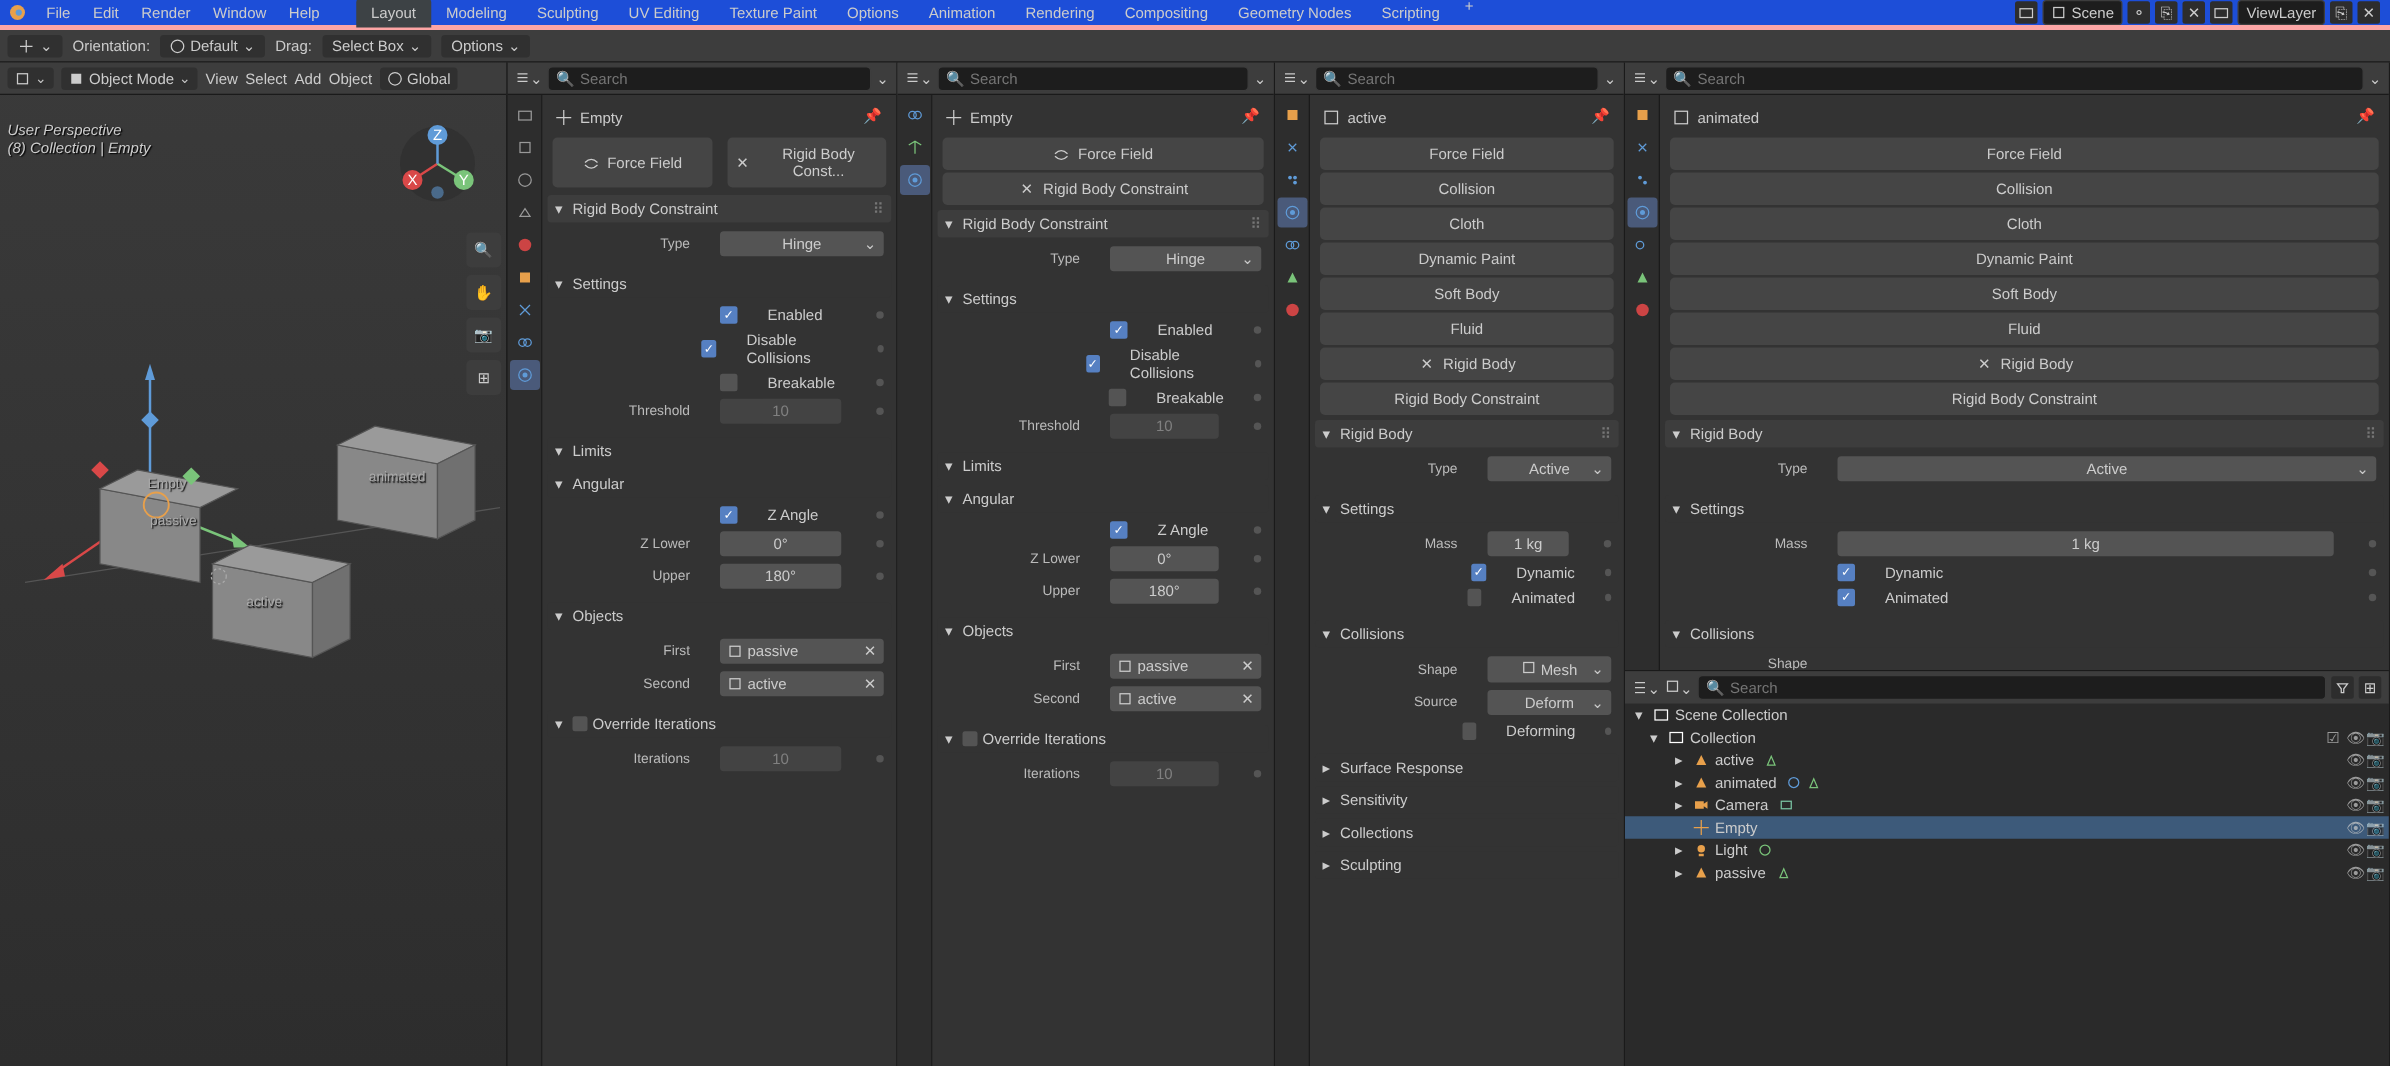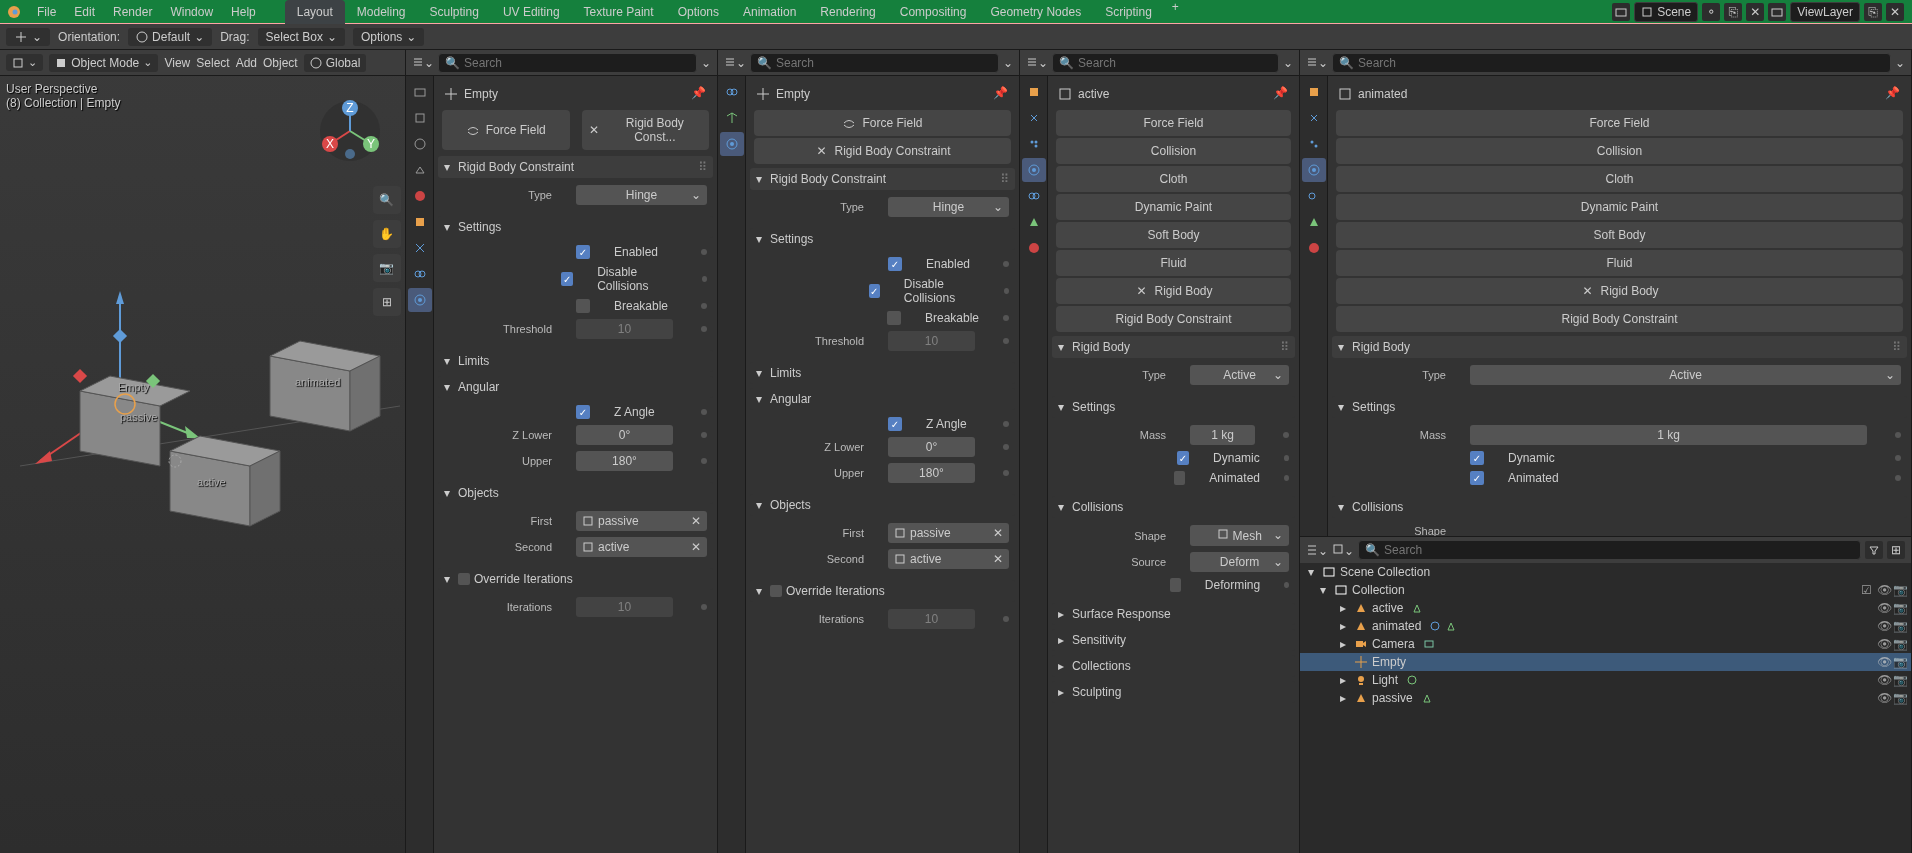--- a/index.html
+++ b/index.html
@@ -1,36 +1,36 @@
 <!DOCTYPE html>
 <html><head>
 <meta charset="utf-8">
 <style>
 * { margin: 0; padding: 0; box-sizing: border-box; font-family: sans-serif; font-size: 12px; color: #ccc; }
 body { background: #232323; width: 1912px; height: 853px; overflow: hidden; display: flex; flex-direction: column; }
-.topbar { display: flex; align-items: center; height: 24px; background: #15803d; border-bottom: 1px solid #fca5a5; }
+.topbar { display: flex; align-items: center; height: 24px; background: #1d4ed8; border-bottom: 4px solid #fca5a5; }
 .topbar .logo { width: 20px; height: 20px; margin: 0 4px; display: flex; align-items: center; justify-content: center; }
 .menu-item { padding: 0 9px; cursor: pointer; line-height: 24px; }
 .workspace-tabs { display: flex; margin-left: 20px; }
 .workspace-tabs .tab { padding: 0 12px; line-height: 24px; cursor: pointer; }
 .workspace-tabs .tab.active { background: #3d4245; border-radius: 4px 4px 0 0; }
 .workspace-tabs .add { padding: 0 8px; cursor: pointer; }
 .scene-controls { margin-left: auto; display: flex; align-items: center; gap: 4px; padding-right: 8px; }
 .scene-box { background: #1d1d1d; border: 1px solid #3d3d3d; border-radius: 3px; padding: 2px 6px; display: flex; align-items: center; gap: 4px; }
 .icon-btn { width: 18px; height: 18px; display: flex; align-items: center; justify-content: center; background: #2d2d2d; border-radius: 2px; cursor: pointer; }
 
 .toolbar2 { display: flex; align-items: center; height: 26px; background: #3d3d3d; border-bottom: 1px solid #1a1a1a; padding: 0 6px; gap: 8px; }
 .toolbar2 .dd { background: #303030; border-radius: 3px; padding: 2px 8px; display: flex; align-items: center; gap: 4px; cursor: pointer; }
 
 .main { display: flex; flex: 1; overflow: hidden; }
 .viewport { width: 406px; position: relative; background: linear-gradient(#3a3a3a,#2d2d2d); border-right: 1px solid #1a1a1a; }
 .viewport .header { height: 26px; background: #3d3d3d; border-bottom: 1px solid #1a1a1a; display: flex; align-items: center; padding: 0 6px; gap: 6px; }
 .viewport .header .dd { background: #303030; border-radius: 3px; padding: 2px 6px; display: flex; align-items: center; gap: 4px; cursor: pointer; font-size: 11px; }
 .viewport .scene3d { position: relative; height: calc(100% - 26px); }
-.viewport .persp { position: absolute; top: 6px; left: 6px; color: #ddd; font-size: 11px; text-shadow: 1px 1px 1px #000; }
+.viewport .persp { position: absolute; top: 21px; left: 6px; color: #ddd; font-size: 11px; text-shadow: 1px 1px 1px #000; font-style: italic; }
 .viewport .gizmo { position: absolute; top: 20px; right: 20px; width: 70px; height: 70px; }
 .viewport .side-icons { position: absolute; right: 4px; top: 110px; display: flex; flex-direction: column; gap: 6px; }
 .viewport .side-icons .si { width: 28px; height: 28px; background: #3d3d3d; border-radius: 4px; display: flex; align-items: center; justify-content: center; cursor: pointer; }
 .viewport .objlabel { position: absolute; color: #aaa; font-size: 11px; text-shadow: 1px 1px 1px #000; }
 
 .panel-col { display: flex; flex-direction: column; border-right: 1px solid #1a1a1a; }
 .panel-col.left { width: 312px; background: #333; }
 .panel-col.mid { width: 302px; background: #333; }
 .panel-col.right { width: 280px; background: #333; }
 .panel-col.far { flex: 1; background: #333; }

